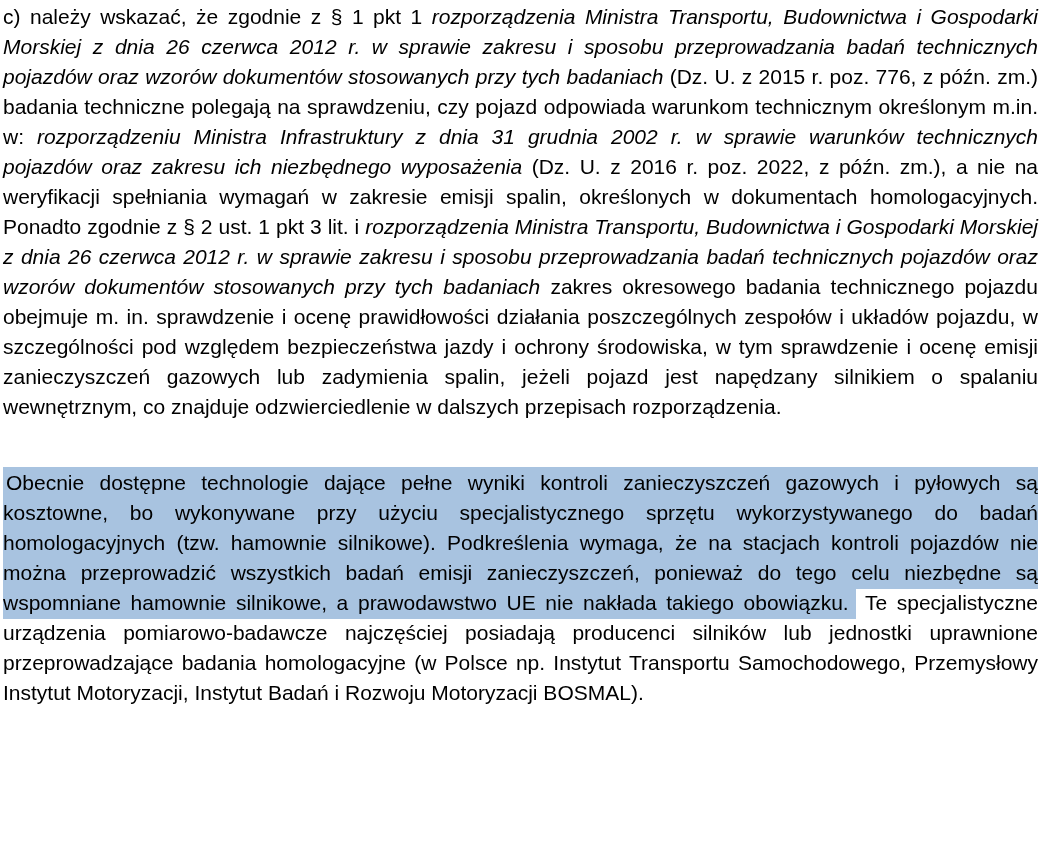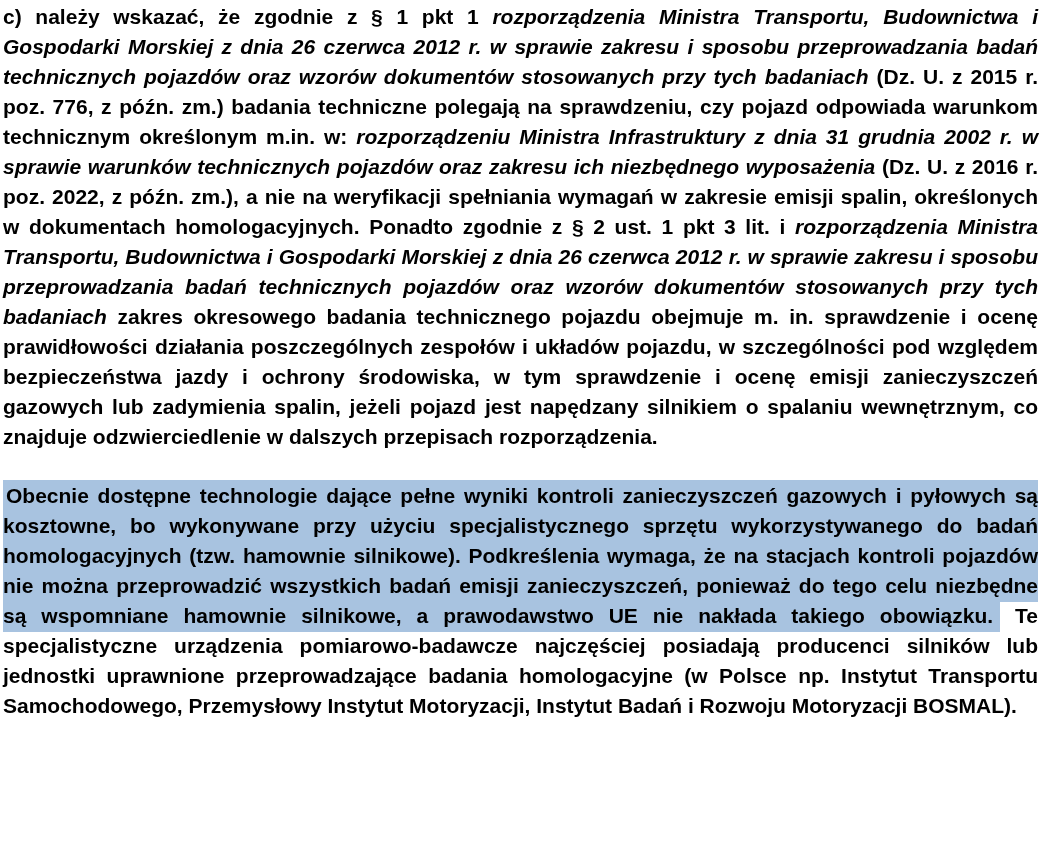--- a/index.html
+++ b/index.html
@@ -12,31 +12,30 @@
     height: 852px;
     overflow: hidden;
     font-family: "Liberation Sans", sans-serif;
   }
   .doc-page {
     box-sizing: border-box;
     width: 1042px;
     height: 852px;
     padding: 2px 4px 2px 3px;
     color: #000000;
-    font-weight: bold;
   }
   .doc-page p {
     margin: 0;
     font-size: 21px;
     line-height: 30px;
     text-align: justify;
     color: #000000;
   }
   p.para-spaced {
-    margin-top: 29px;
+    margin-top: 46px;
   }
   .seg-normal {
     font-style: normal;
   }
   .seg-italic {
     font-style: italic;
   }
   .seg-highlight {
     background-color: var(--hl-color, #a8c3e0);
     

